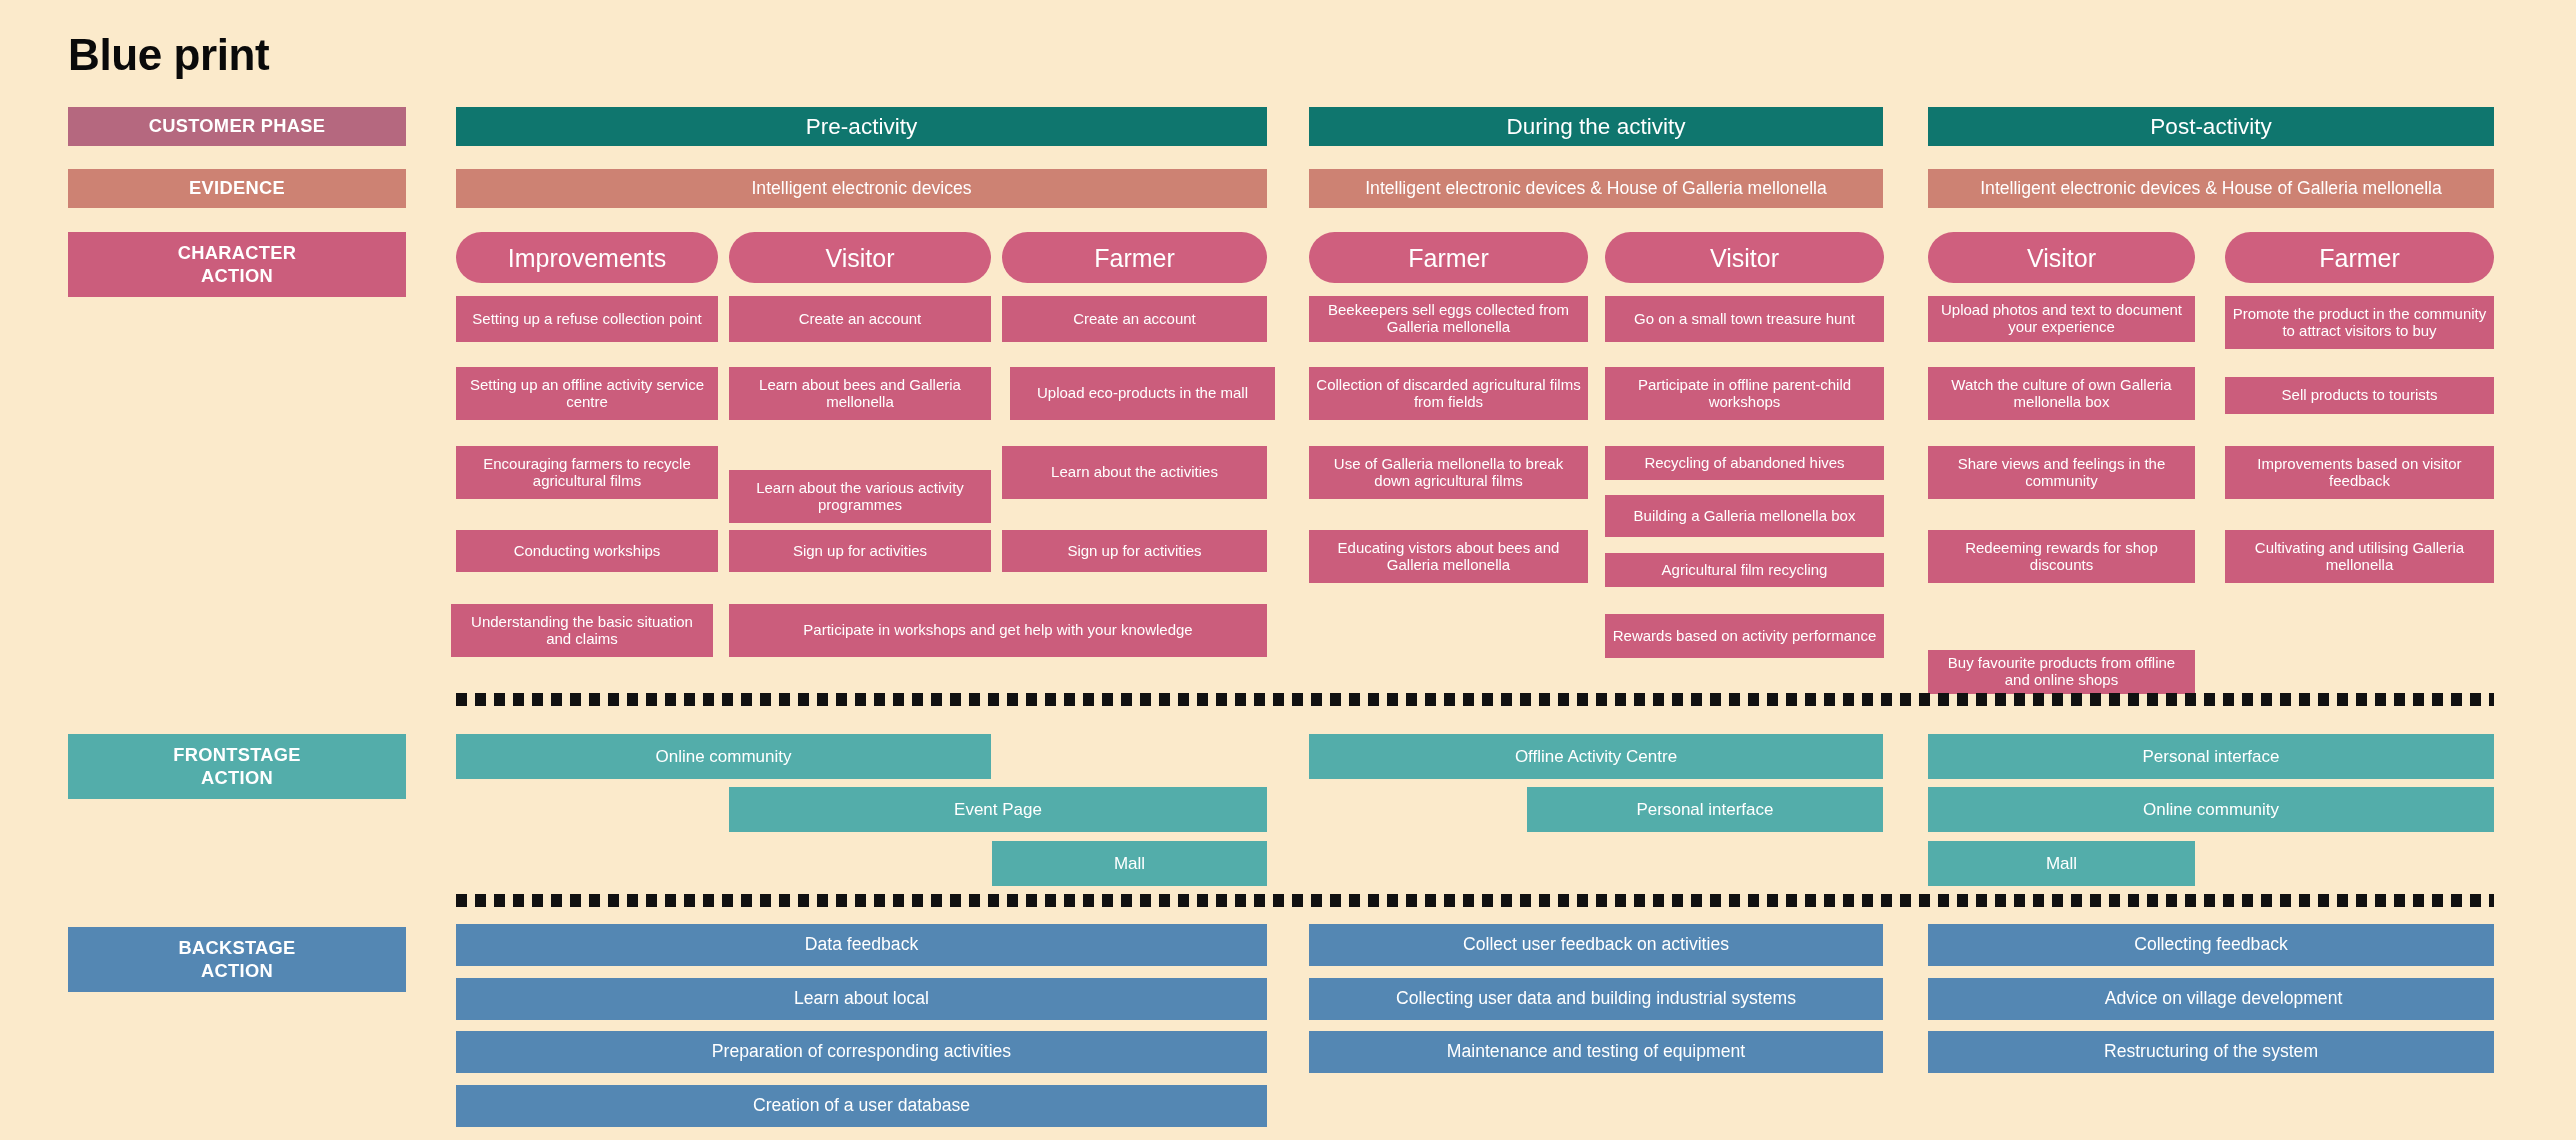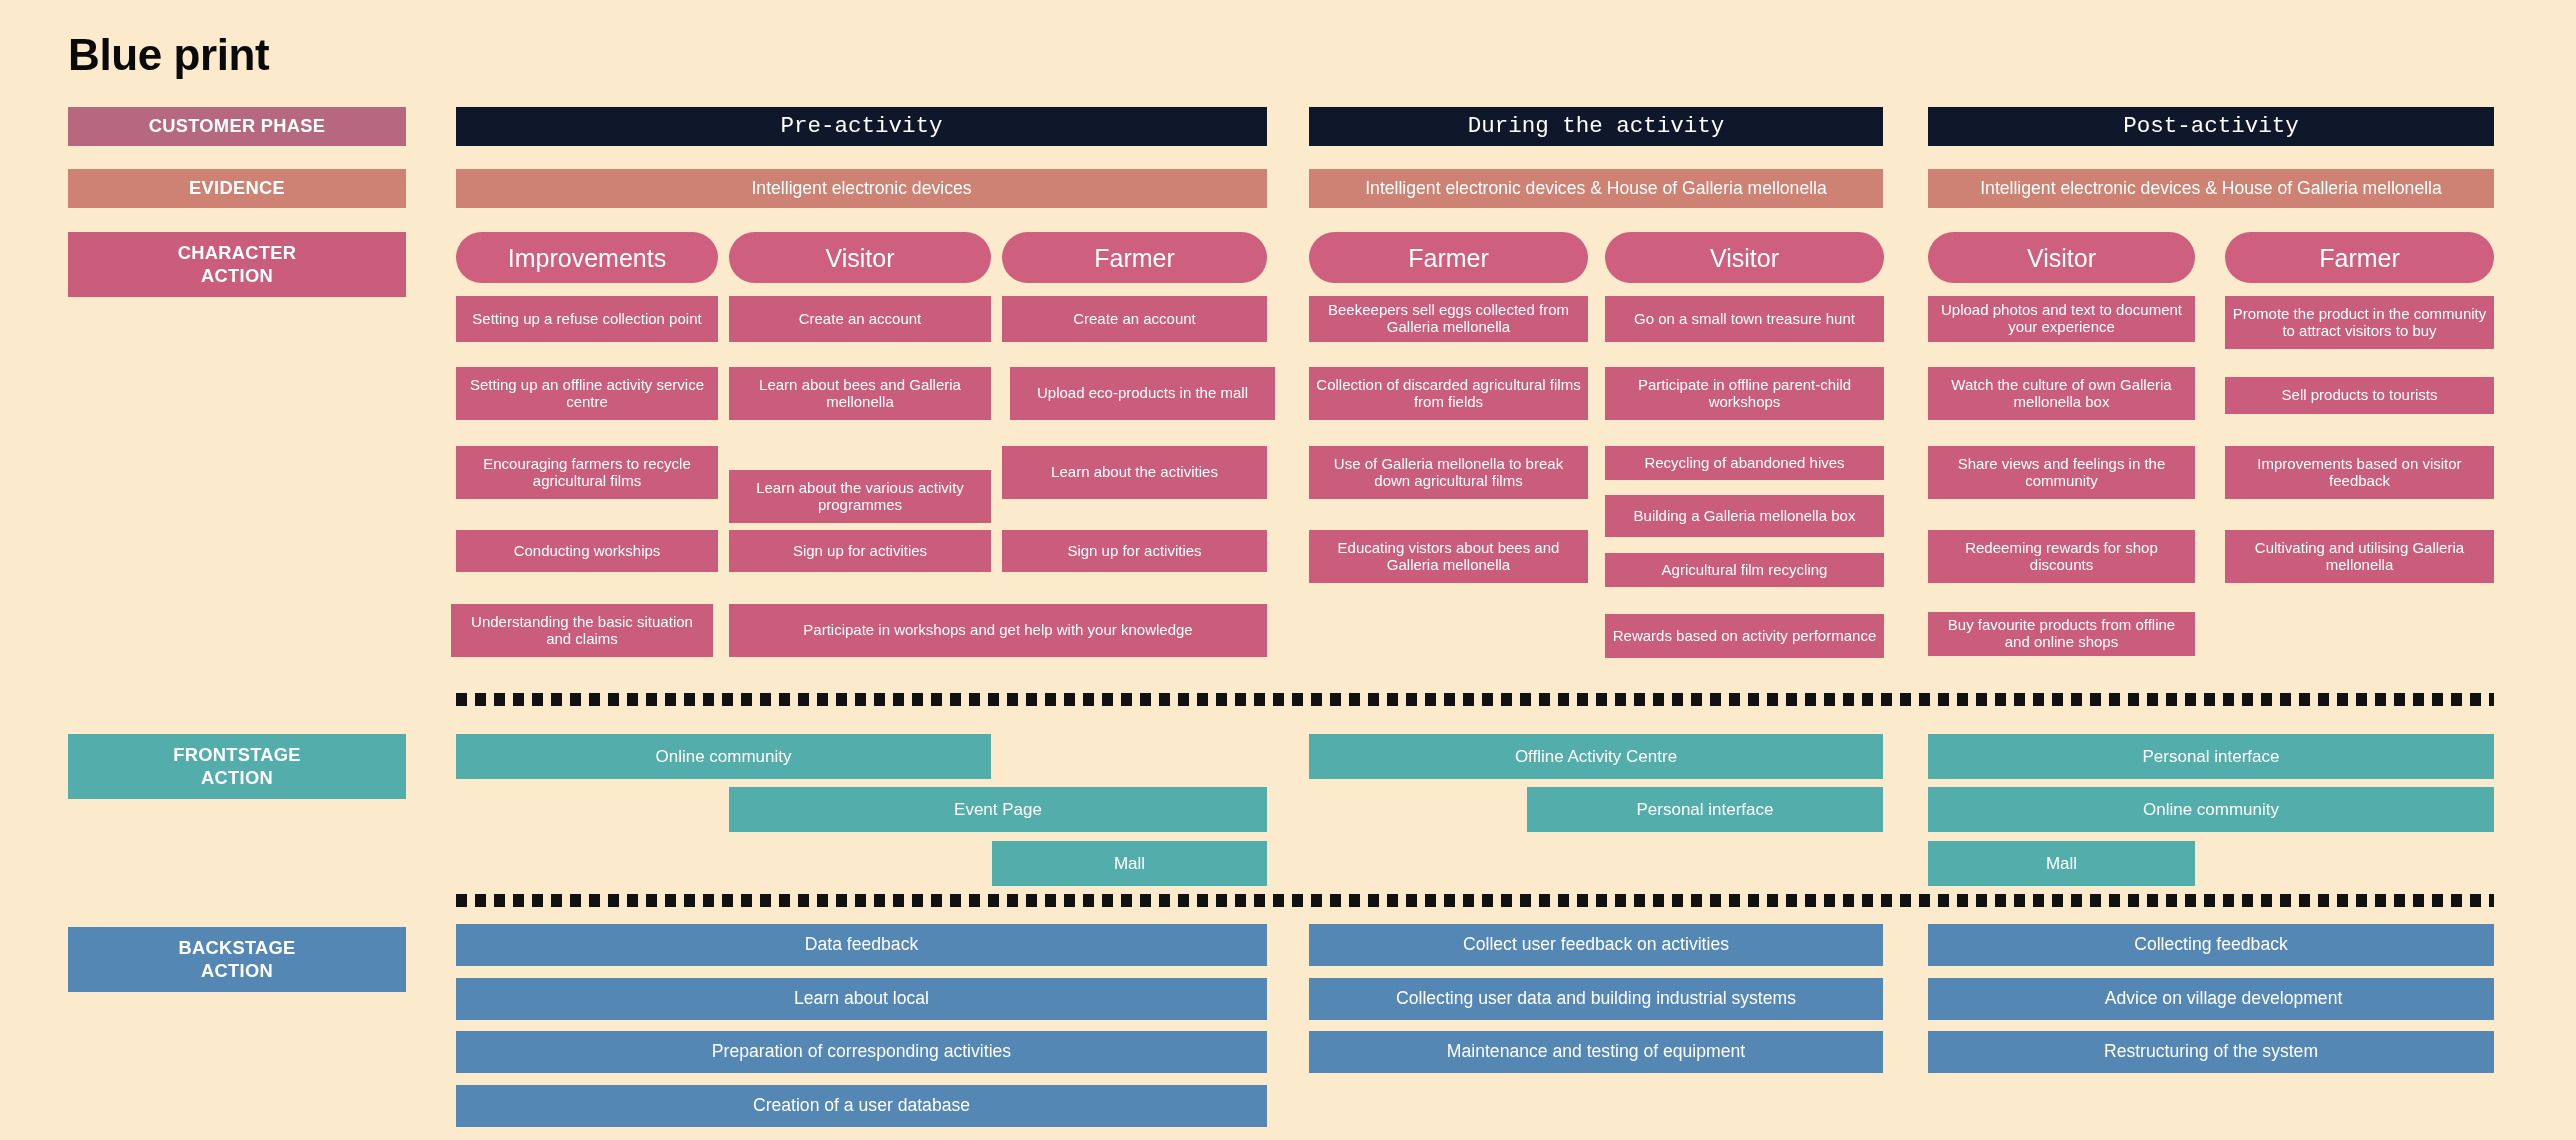--- a/index.html
+++ b/index.html
@@ -18,21 +18,21 @@
 
   
   .bar{
     position:absolute;
     display:flex;align-items:center;justify-content:center;
     text-align:center;color:#ffffff;
     box-sizing:border-box;
     line-height:1.12;
     padding:1.4px 7px;
   }
-  .phase   {background:#0f172a;font-size:22.5px;font-family:Liberation Mono, monospace;}
+  .phase   {background:#0f766e;font-size:22.5px;}
   .evidence{background:#cd8273;font-size:17.6px;}
   .role    {background:#cf5f7e;font-size:25px;border-radius:27px;}
   .action  {background:#cb5d7c;font-size:15px;}
   .front   {background:#53adaa;font-size:17px;}
   .back    {background:#5487b3;font-size:17.6px;}
 
   
   .lbl{
     position:absolute;left:68px;
     display:flex;align-items:center;justify-content:center;
@@ -126,21 +126,21 @@
 <div class="bar action" style="left:1605px;top:367px;width:279px;height:53px;">Participate in offline parent-child workshops</div>
 <div class="bar action" style="left:1605px;top:446px;width:279px;height:34px;">Recycling of abandoned hives</div>
 <div class="bar action" style="left:1605px;top:495px;width:279px;height:42px;">Building a Galleria mellonella box</div>
 <div class="bar action" style="left:1605px;top:553px;width:279px;height:34px;">Agricultural film recycling</div>
 <div class="bar action" style="left:1605px;top:614px;width:279px;height:44px;">Rewards based on activity performance</div>
 
 <div class="bar action" style="left:1928px;top:296px;width:267px;height:46px;">Upload photos and text to document your experience</div>
 <div class="bar action" style="left:1928px;top:367px;width:267px;height:53px;">Watch the culture of own Galleria mellonella box</div>
 <div class="bar action" style="left:1928px;top:446px;width:267px;height:53px;">Share views and feelings in the community</div>
 <div class="bar action" style="left:1928px;top:530px;width:267px;height:53px;">Redeeming rewards for shop discounts</div>
-<div class="bar action" style="left:1928px;top:612px;width:267px;height:44px;">Buy favourite products from offline and online shops</div>
+<div class="bar action" style="left:1928px;top:650px;width:267px;height:44px;">Buy favourite products from offline and online shops</div>
 
 <div class="bar action" style="left:2225px;top:296px;width:269px;height:53px;">Promote the product in the community to attract visitors to buy</div>
 <div class="bar action" style="left:2225px;top:377px;width:269px;height:37px;">Sell products to tourists</div>
 <div class="bar action" style="left:2225px;top:446px;width:269px;height:53px;">Improvements based on visitor feedback</div>
 <div class="bar action" style="left:2225px;top:530px;width:269px;height:53px;">Cultivating and utilising Galleria mellonella</div>
 
 <div class="dashed" style="left:456px;top:693px;width:2038px;"></div>
 
 <div class="bar front" style="left:456px;top:734px;width:535px;height:45px;">Online community</div>
 <div class="bar front" style="left:729px;top:787px;width:538px;height:45px;">Event Page</div>

